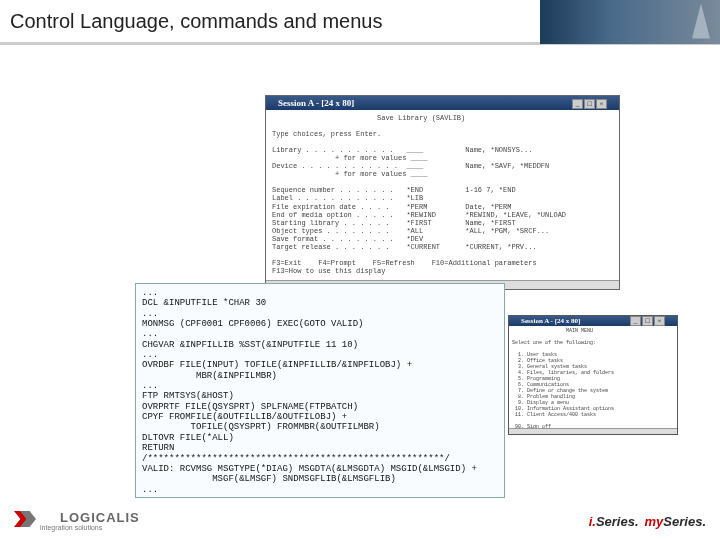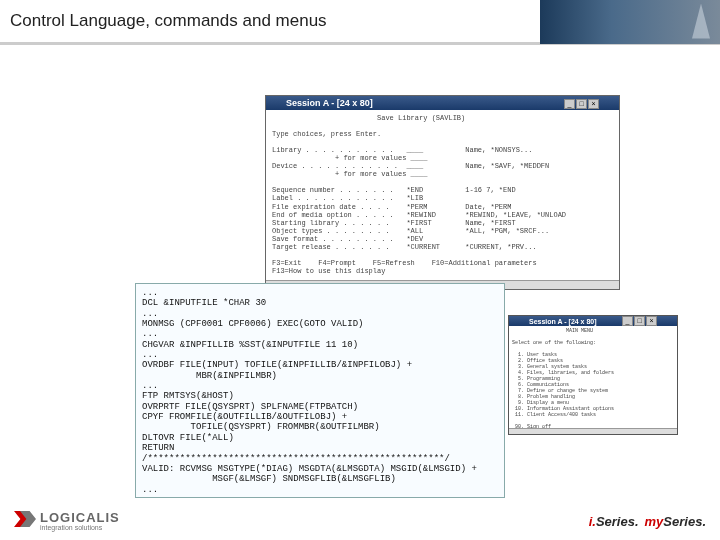--- a/index.html
+++ b/index.html
@@ -1,37 +1,37 @@
 <!DOCTYPE html>
 <html><head>
 <meta charset="utf-8">
 <style>
   * { box-sizing: border-box; margin: 0; padding: 0; }
   body { width: 720px; height: 540px; background: #fff; font-family: Arial, sans-serif; position: relative; overflow: hidden; }
   .slide { width: 100%; height: 100%; position: relative; }
   .header { position: absolute; top: 0; left: 0; right: 0; height: 45px; border-bottom: 3px solid #ccc; display: flex; align-items: center; justify-content: space-between; }
-  .title { font-size: 17px; color: #222; padding-left: 10px; font-weight: normal; }
+  .title { font-size: 20px; color: #222; padding-left: 10px; font-weight: normal; }
   .header-img { width: 180px; height: 45px; background: linear-gradient(90deg,#1c3a5a 0%,#4a6a8a 40%,#7a8a9a 100%); position: relative; }
   .header-img::after { content:""; position:absolute; right:10px; top:5px; width:18px; height:35px; background: rgba(200,210,220,.6); clip-path: polygon(0 100%,50% 0,100% 100%); }
   .session-win { position:absolute; top:95px; left:265px; width:355px; height:195px; border:1px solid #666; background:#ececec; font-family:"Courier New",monospace; font-size:7px; color:#333; }
-  .session-title { height:14px; background:linear-gradient(#3a5a8a,#1a3a6a); color:#fff; display:flex; align-items:center; padding:0 20px; font-family:Liberation Sans, sans-serif; font-size:9px; font-weight:bold; justify-content:space-between;}
+  .session-title { height:14px; background:linear-gradient(#3a5a8a,#1a3a6a); color:#fff; display:flex; align-items:center; padding:0 12px; font-family:Liberation Serif, serif; font-size:9px; font-weight:bold; justify-content:space-between;}
   .session-title .ctrls span{display:inline-block;width:11px;height:10px;background:#ccc;border:1px solid #888;margin-left:1px;font-size:7px;text-align:center;line-height:8px;color:#000;font-weight:normal;}
   .session-body { padding:4px 6px 14px 6px; background:#fff; height:calc(100% - 14px - 9px); white-space:pre; line-height:1.15; color:#444; overflow:hidden;}
   .session-status { height:9px; background:#ddd; border-top:1px solid #999;}
   .code-box { position:absolute; top:283px; left:135px; width:370px; height:215px; border:1px solid #8aa; background:#f8fcff; font-family:"Courier New",monospace; font-size:9px; line-height:1.15; color:#111; padding:4px 6px; white-space:pre; }
   .small-win { position:absolute; top:315px; left:508px; width:170px; height:120px; border:1px solid #555; background:#fff; font-family:"Courier New",monospace; font-size:5px; color:#444;}
   .small-win .session-title{font-size:7px;height:10px;}
   .small-win .session-body{height:calc(100% - 10px - 6px);padding:2px 3px;line-height:1.2;}
   .small-win .session-status{height:6px;}
   .footer { position:absolute; bottom:6px; left:0; right:0; height:26px; display:flex; align-items:center; justify-content:space-between; padding:0 14px;}
   .logo-l { display:flex; align-items:flex-start; gap:4px;}
   .logo-chev { width:16px; height:16px; background:#c00; clip-path: polygon(0 0,60% 0,100% 50%,60% 100%,0 100%,40% 50%);}
   .logo-chev.g { background:#777; margin-left:-10px;}
   .logo-text { display:flex; flex-direction:column; line-height:1;}
-  .logo-text .big{font-size:13px; font-weight:bold; color:#666; letter-spacing:1px;}
+  .logo-text .big{font-size:13px; font-weight:bold; color:#666; letter-spacing:1px;margin-left:20px;}
   .logo-text .sm{font-size:7px; color:#777;}
   .logo-r { display:flex; gap:6px; font-size:13px; font-weight:bold; font-style:italic; color:#2a2a2a;}
   .logo-r .pre{color:#c00;}
 </style>
 </head>
 <body>
 
 <div class="slide">
   <div class="header">
     <div class="title">Control Language, commands and menus</div>

